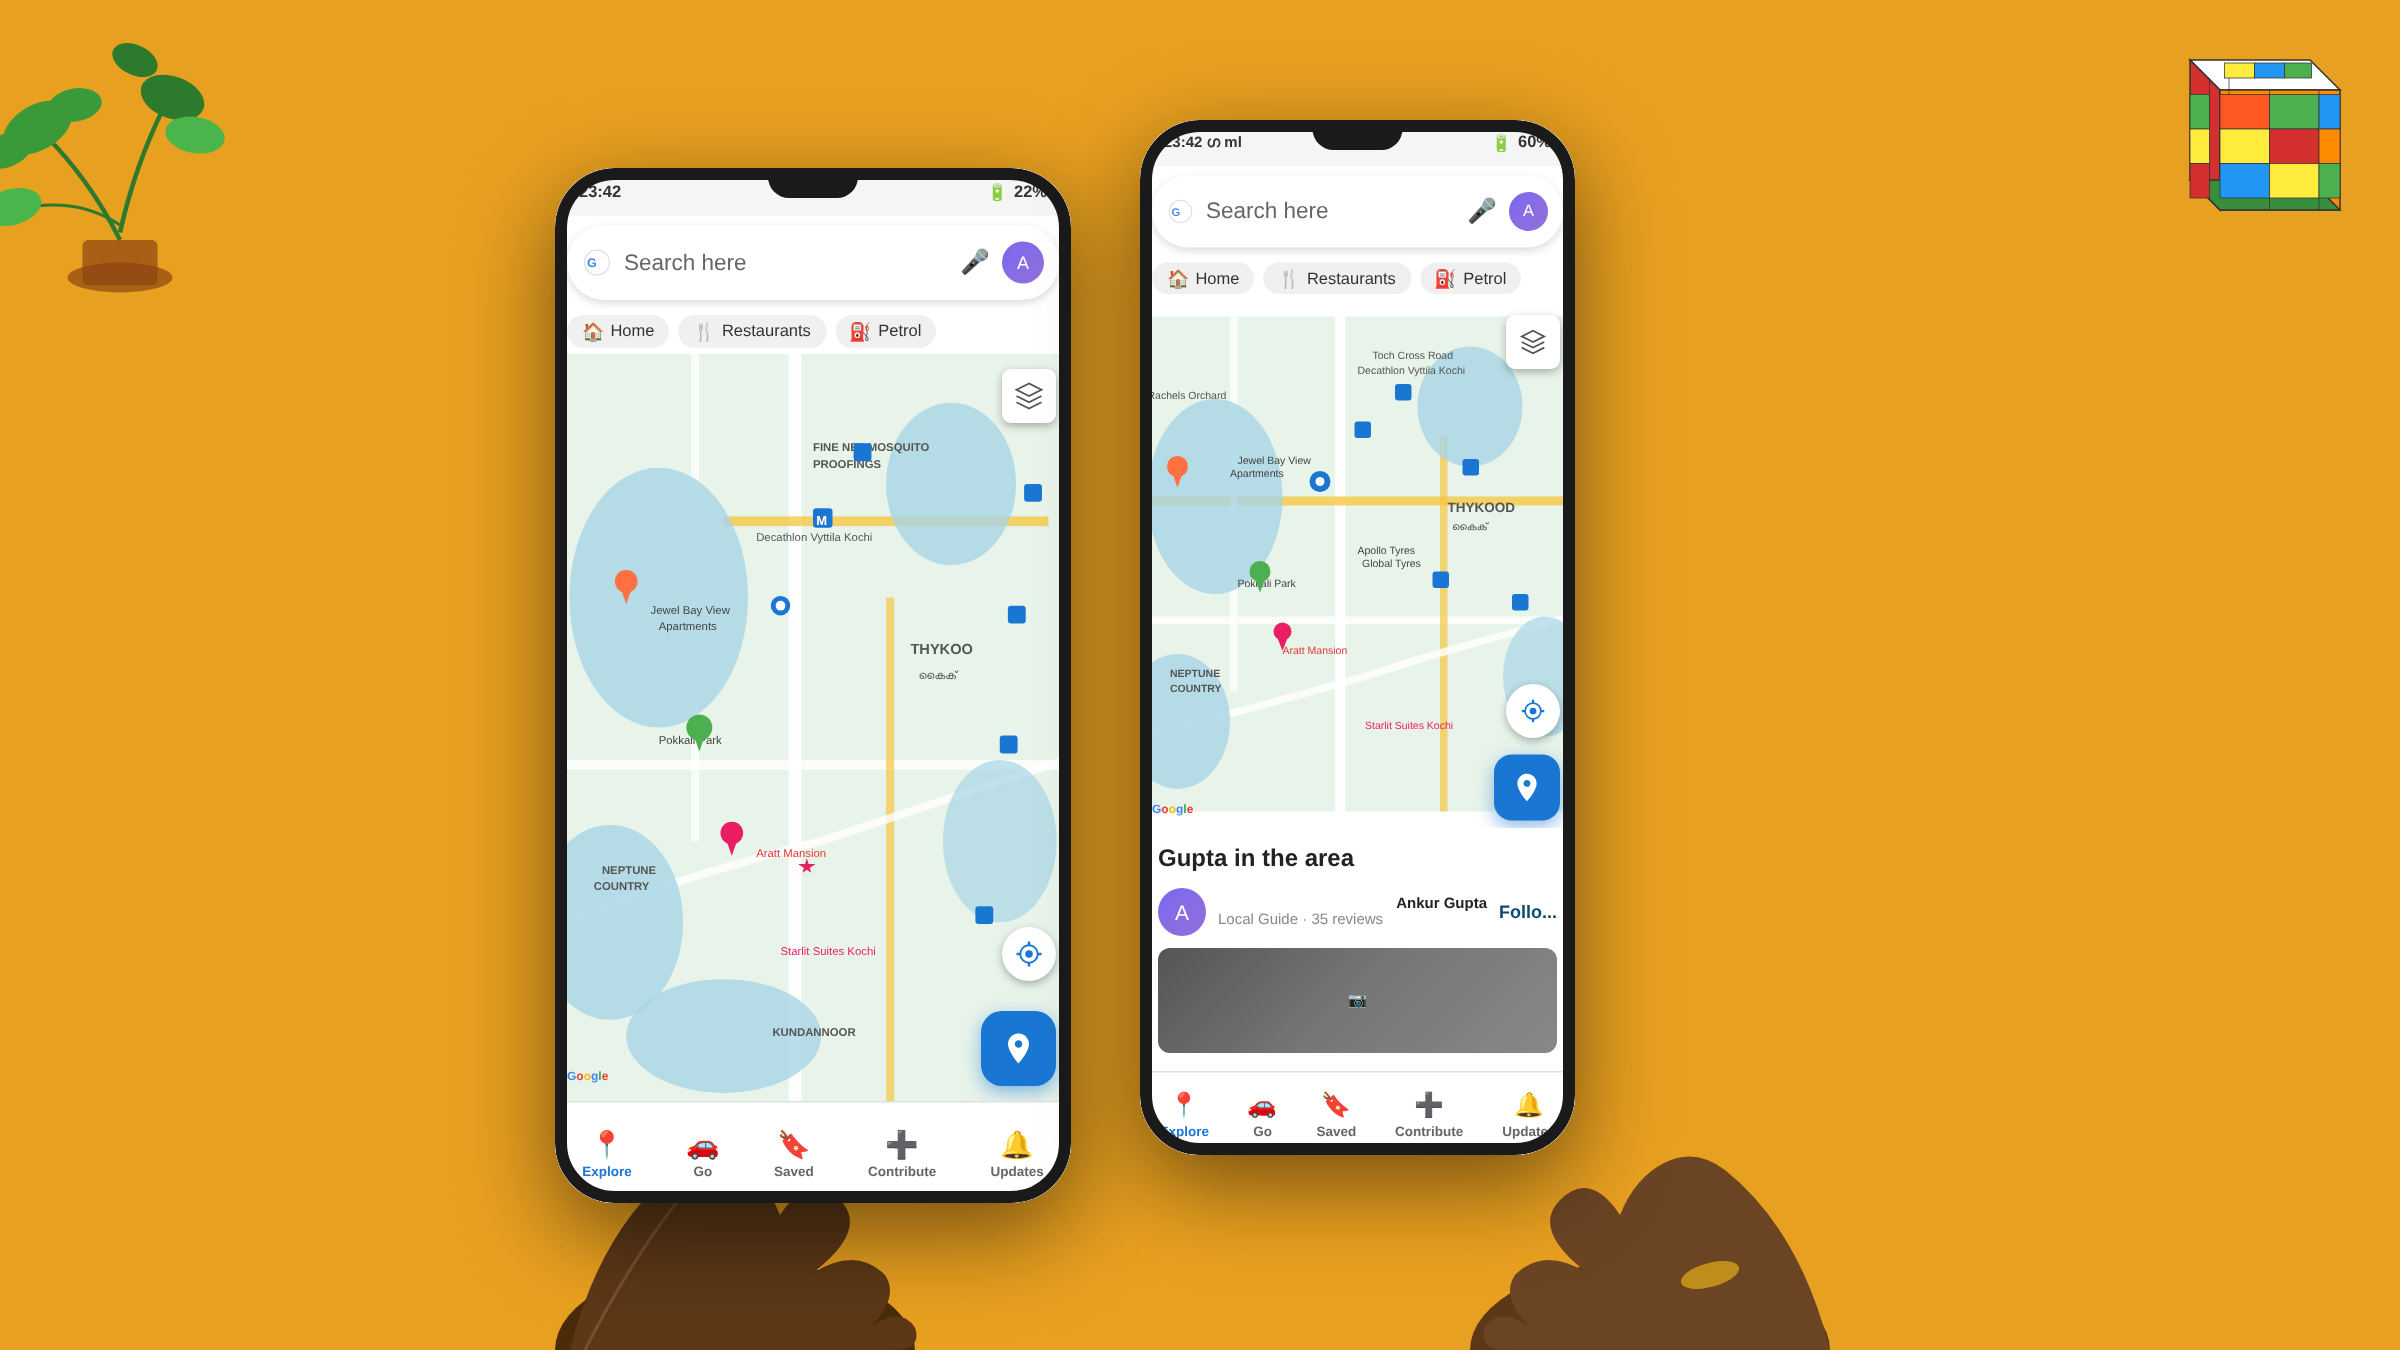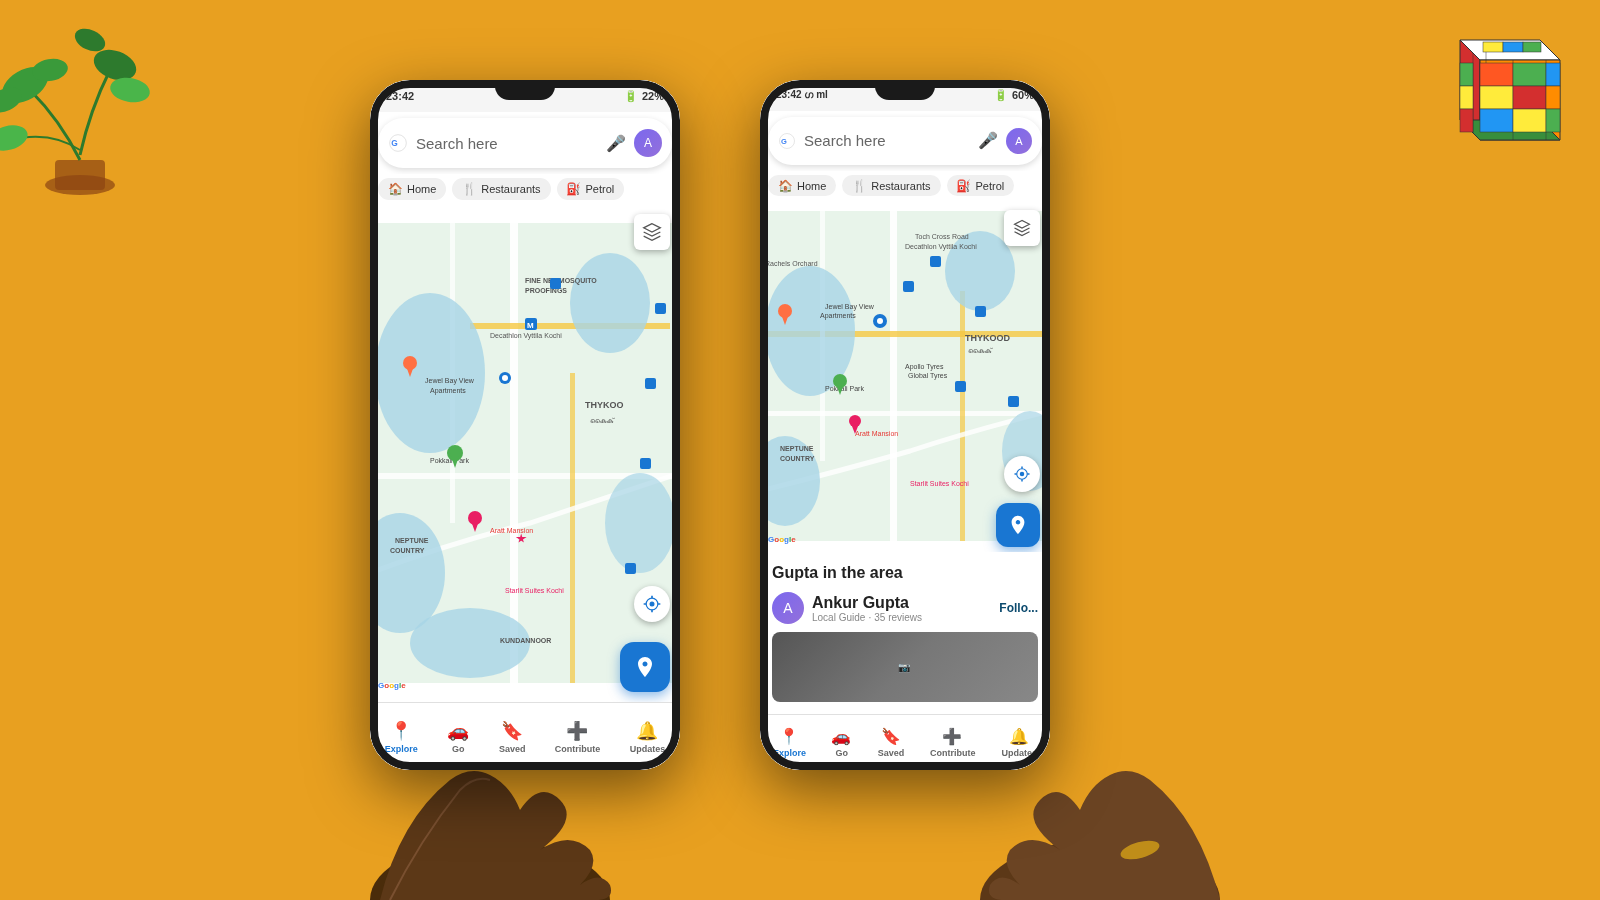--- a/index.html
+++ b/index.html
@@ -25,22 +25,23 @@
       top: 80px;
       border-radius: 40px;
       box-shadow: 0 20px 60px rgba(0,0,0,0.5);
       overflow: hidden;
       z-index: 10;
       background: #fff;
     }
 
     .phone-left {
       left: 370px;
-      width: 310px;
+      width: 344px;
       height: 690px;
+      margin-top: 32px;
     }
 
     .phone-right {
       left: 760px;
       width: 290px;
       height: 690px;
     }
 
     
     .phone-frame {
@@ -221,21 +222,21 @@
       display: flex;
       align-items: center;
       justify-content: center;
       font-size: 14px;
       color: #fff;
       overflow: hidden;
       background: linear-gradient(135deg, #7B68EE, #9370DB);
     }
 
     .user-info { flex: 1; }
-    .user-name { font-size: 16px; font-weight: 600; color: #222; }
+    .user-name { font-size: 10px; font-weight: 600; color: #222; text-align: right; }
     .user-meta { font-size: 10px; color: #888; }
 
     .follow-btn {
       color: #0c4a6e;
       font-size: 12px;
       font-weight: 600;
     }
 
     .content-preview {
       width: 100%;

